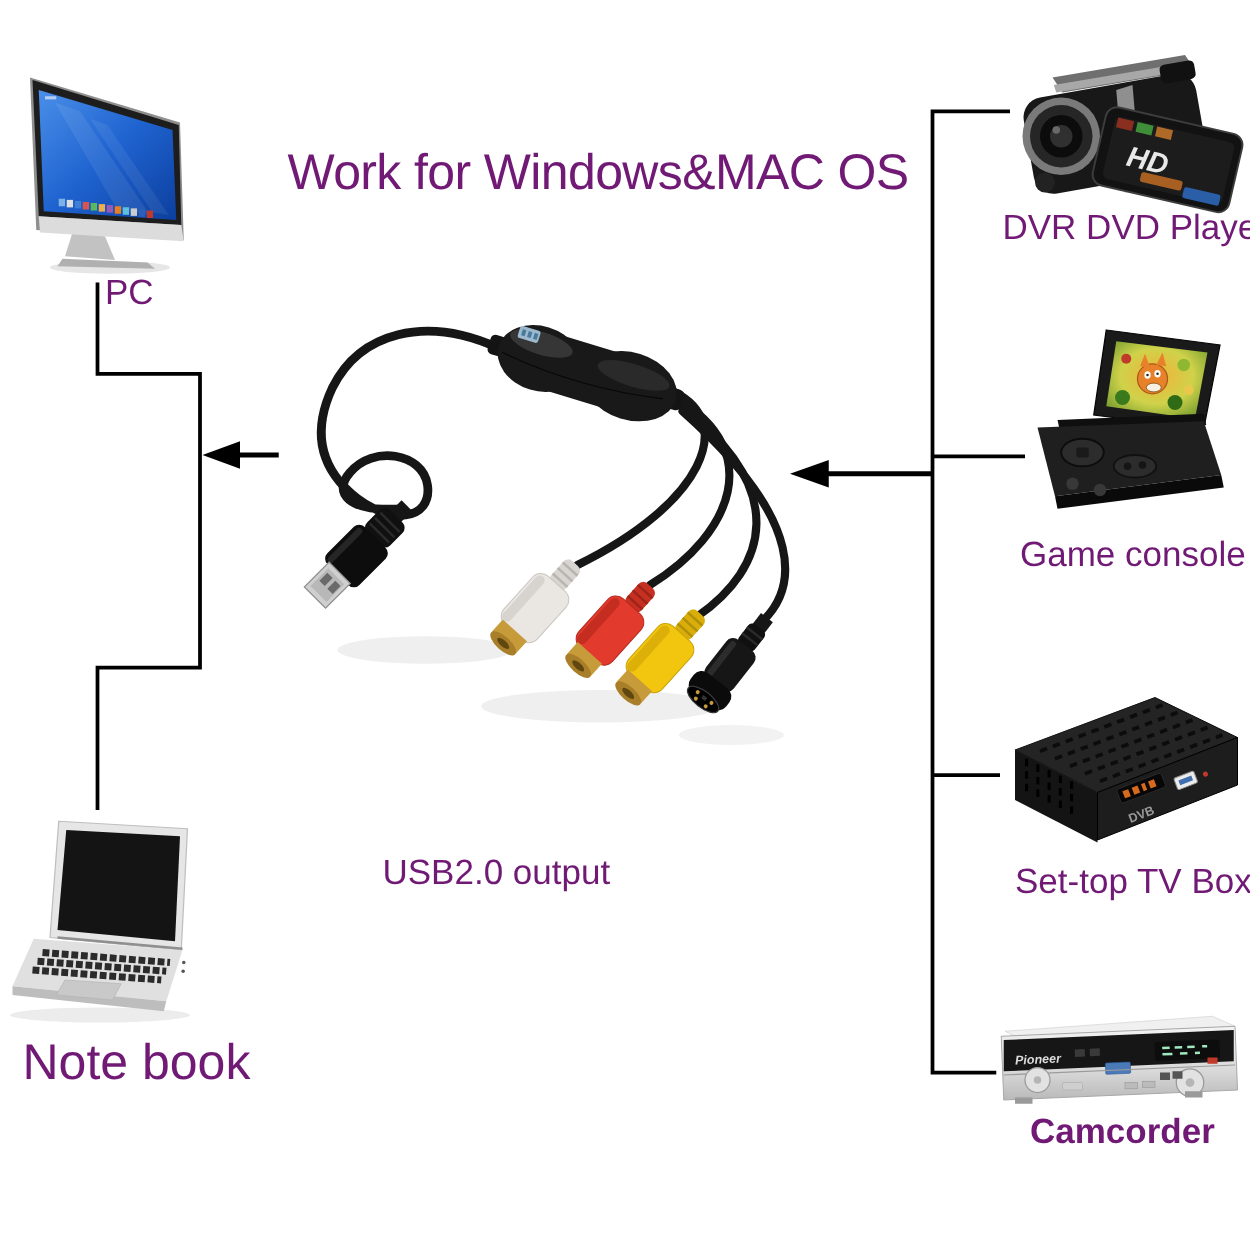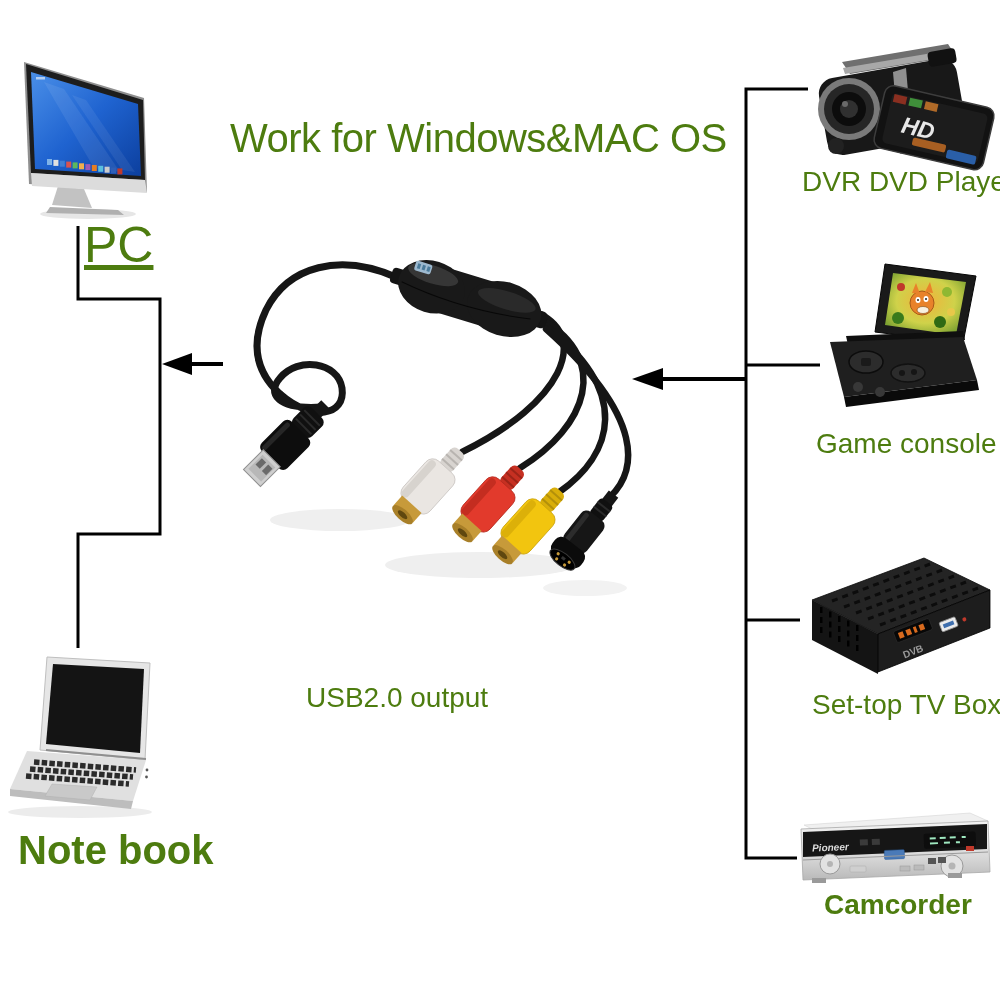--- a/index.html
+++ b/index.html
@@ -1,22 +1,22 @@
 <!DOCTYPE html>
 <html><head>
 <meta charset="utf-8">
 <style>
   html,body{margin:0;padding:0;background:#ffffff;}
   .canvas{position:relative;width:1000px;height:1000px;background:#ffffff;overflow:hidden;
           font-family:"Liberation Sans",sans-serif;}
   svg{position:absolute;left:0;top:0;font-family:"Liberation Sans",sans-serif;}
-  .label{position:absolute;color:#4d7c0f;line-height:1;white-space:nowrap;}
+  .label{position:absolute;color:#701a75;line-height:1;white-space:nowrap;}
   .title{font-size:40px;letter-spacing:-0.5px;}
-  .lbl-pc{font-size:50px;text-decoration:underline;}
-  .lbl-nb{font-size:40px;font-weight:bold;}
+  .lbl-pc{font-size:28px;}
+  .lbl-nb{font-size:40px;}
   .lbl-usb{font-size:28px;}
   .lbl-r{font-size:28px;}
 </style>
 </head>
 <body>
 
 <div class="canvas">
 
 <svg width="1000" height="1000" viewBox="0 0 1000 1000">
   <defs>

